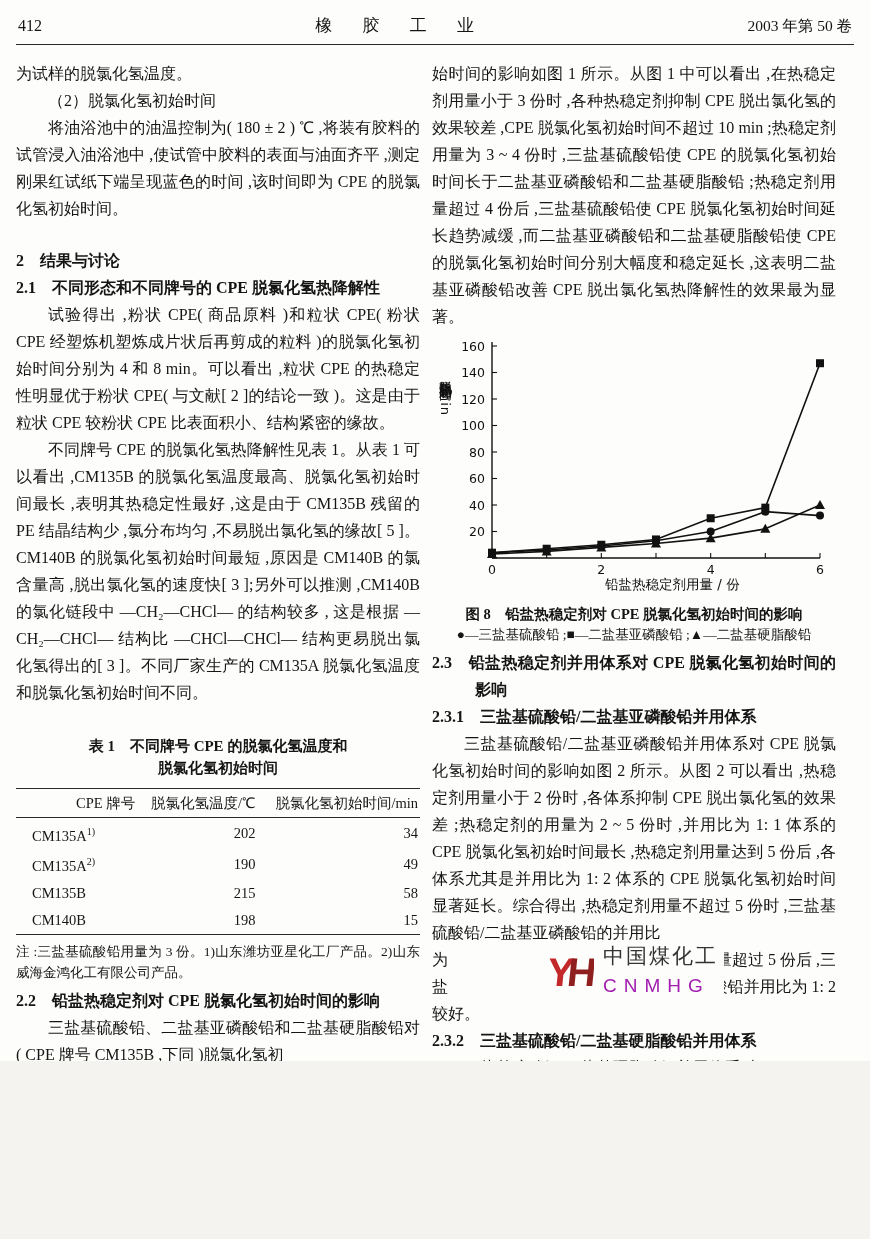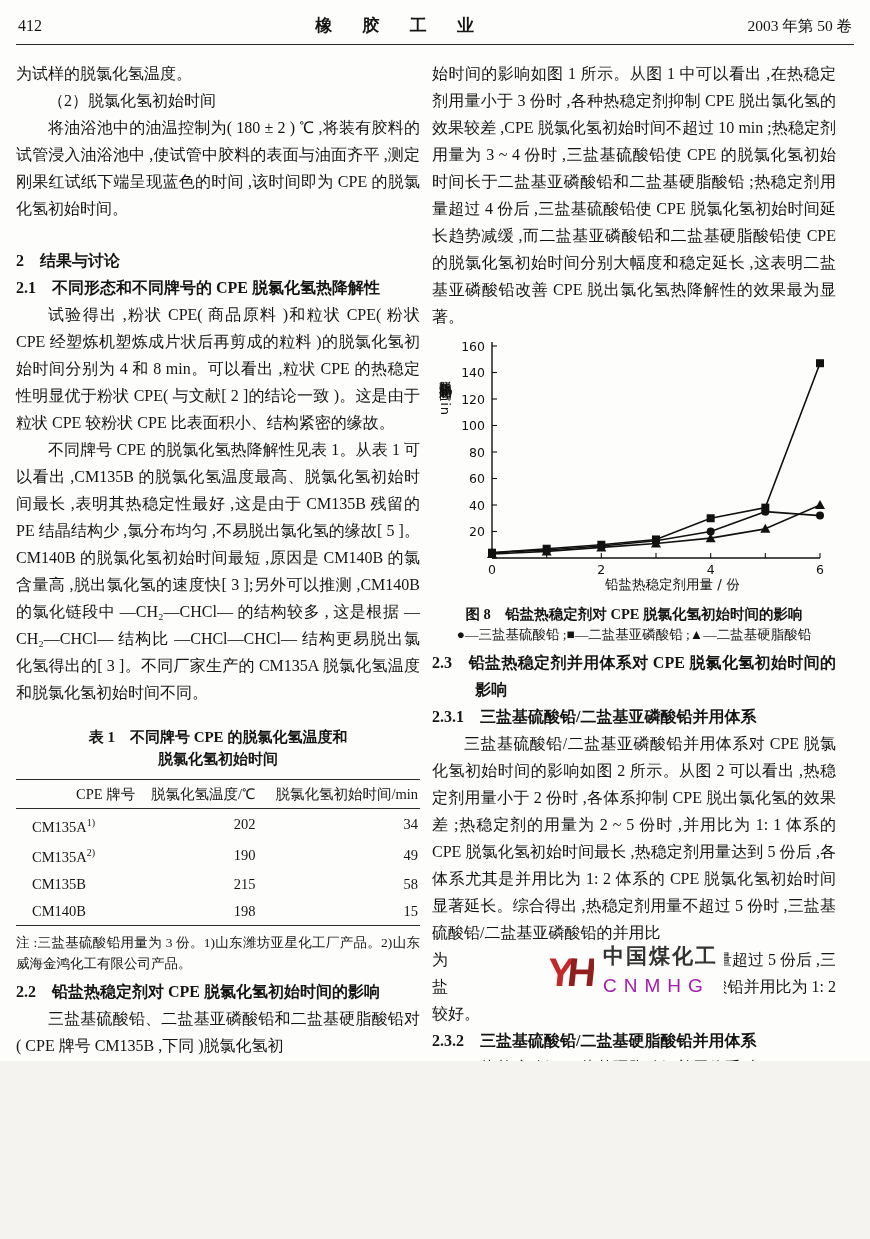--- a/index.html
+++ b/index.html
@@ -2,35 +2,35 @@
 <html><head>
 <meta charset="utf-8">
 <style>
   * { margin:0; padding:0; box-sizing:border-box; }
   html,body { width:870px; height:1239px; }
   body { background:#f4f3ef; font-family:"Liberation Serif", serif; color:#151515; }
   .page { position:relative; width:870px; height:1061px; background:#fdfdfb; padding:10px 14px 8px; overflow:hidden; }
 
   .header { display:flex; justify-content:space-between; align-items:baseline; padding:4px 4px 7px; font-size:16px; }
   .header .pageno { font-size:16px; }
-  .header .journal { font-weight:bold; font-size:17px; letter-spacing:13px; text-indent:13px; }
+  .header .journal { font-weight:normal; font-size:17px; letter-spacing:13px; text-indent:13px; }
   .header .issue { font-size:15.5px; }
   .rule { border-top:1.7px solid #2a2a2a; margin:0 2px 15px; }
 
   .cols { display:flex; gap:12px; padding:0 2px; }
   .col { width:404px; font-size:16px; line-height:27px; text-align:justify; }
 
   .para { text-indent:2em; }
   .noindent { text-indent:0; }
   .hnum { font-weight:bold; padding-left:2.7em; text-indent:-2.7em; }
   .gap-top { margin-top:25px; }
   .gap-sm { margin-top:4px; }
 
   
-  .tbl-title { text-align:center; font-weight:bold; font-size:15px; line-height:22px; margin-top:20px; }
+  .tbl-title { text-align:center; font-weight:bold; font-size:15px; line-height:22px; margin-top:29px; }
   table.data { width:100%; border-collapse:collapse; margin-top:9px; font-size:14.5px;
                border-top:1.6px solid #2a2a2a; border-bottom:1.6px solid #2a2a2a; }
   table.data th { font-weight:normal; border-bottom:1px solid #2a2a2a; padding:4px 2px; line-height:20px; }
   table.data td { padding:3.5px 2px; line-height:20px; }
   table.data td.brand { text-align:left; padding-left:16px; width:30%; }
   table.data th:nth-child(1){ width:30%; }
   table.data td.num, table.data th { text-align:right; }
   sup { font-size:10px; }
   .tbl-note { font-size:13.5px; line-height:21px; margin-top:6px; text-align:justify; }
 
@@ -39,21 +39,21 @@
   .fig-ylab { position:absolute; left:0; top:34px; writing-mode:vertical-rl; text-orientation:mixed;
               font-size:13px; letter-spacing:1px; font-family:"DejaVu Sans", sans-serif; color:#111; }
   .fig-caption { text-align:center; font-weight:bold; font-size:14.5px; line-height:21px; }
   .fig-legend { text-align:center; font-size:13.5px; line-height:20px; margin-bottom:4px; }
 
   
   .wm-zone { position:relative; }
   .wm-line { display:flex; justify-content:space-between; }
   .wm { position:absolute; left:112px; top:-6px; z-index:2; display:flex; align-items:center; gap:9px;
         background:#fdfdfb; padding:2px 6px 2px 2px; }
-  .wm-cn { font-size:21px; font-weight:bold; color:#333; letter-spacing:2px; font-family:"Liberation Sans", sans-serif; white-space:nowrap; }
+  .wm-cn { font-size:21px; font-weight:normal; color:#333; letter-spacing:2px; font-family:"Liberation Sans", sans-serif; white-space:nowrap; }
   .wm-en { font-size:19px; color:#a21caf; letter-spacing:7px; font-family:"Liberation Sans", sans-serif; margin-top:3px; }
 </style>
 </head>
 <body>
 
 <div class="page">
 
   <div class="header">
     <span class="pageno">412</span>
     <span class="journal">橡 胶 工 业</span>

